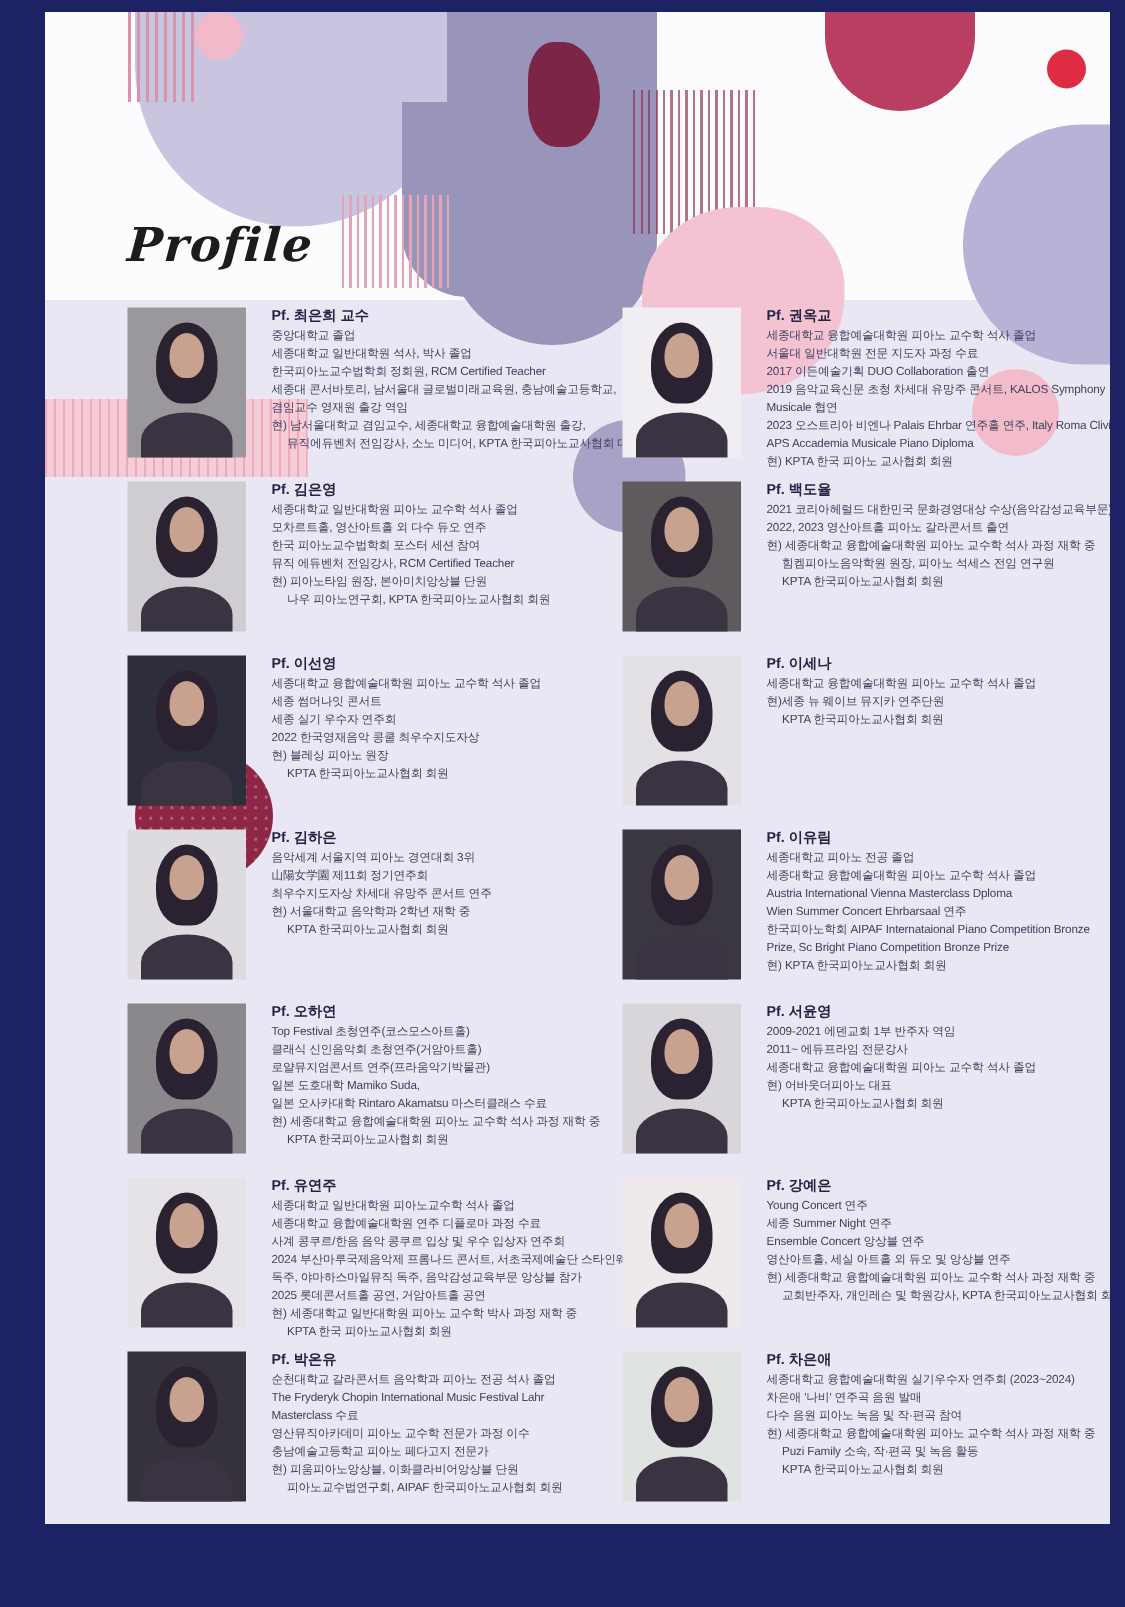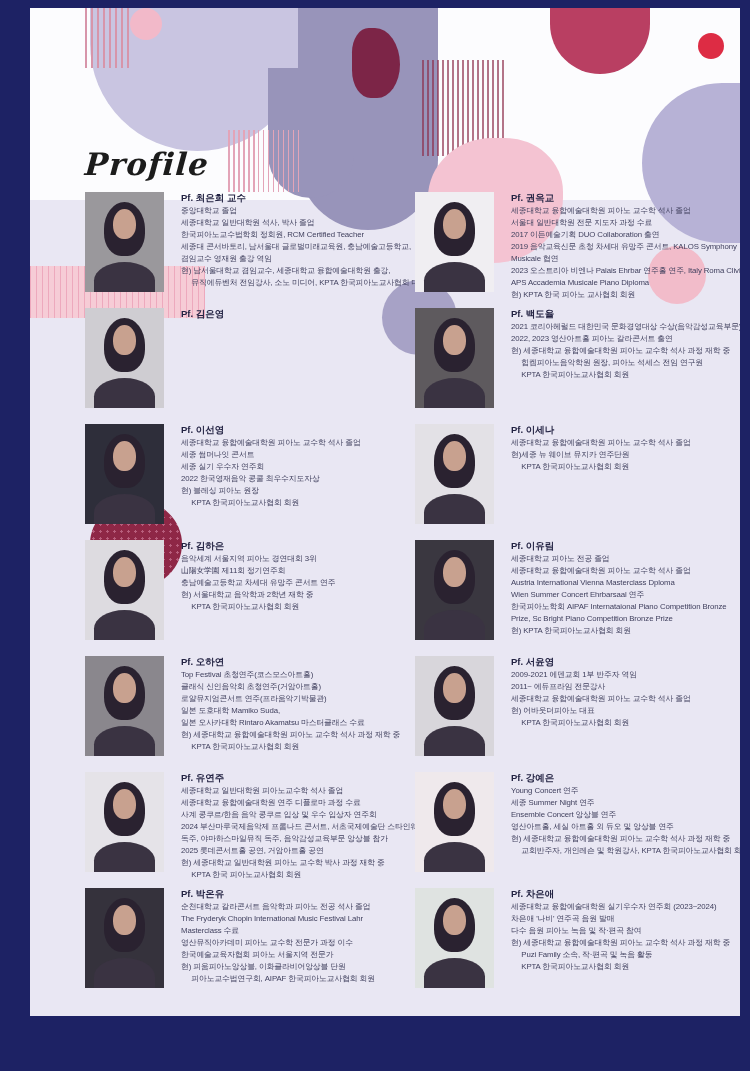--- a/index.html
+++ b/index.html
@@ -39,21 +39,21 @@
   
   .page-title{
     position:absolute;left:55px;top:138px;
     font-family:"DejaVu Serif","Liberation Serif",serif;
     font-style:italic;font-weight:bold;
     font-size:31px;color:#1c1c1c;letter-spacing:1px;
     transform:skewX(-4deg);
   }
   
   .grid{
-    position:absolute;left:55px;top:184px;right:0;
+    position:absolute;left:55px;top:197px;right:0;
     display:grid;grid-template-columns:330px 1fr;grid-auto-rows:116px;
     z-index:5;
   }
   .entry{display:flex;align-items:flex-start;}
   .photo{
     width:79px;height:100px;flex-shrink:0;position:relative;overflow:hidden;
     background:#bdbbc2;
   }
   .ph-hair{position:absolute;left:19px;top:10px;width:41px;height:54px;background:#2a2230;border-radius:50% 50% 42% 42%;}
   .ph-face{position:absolute;left:28px;top:17px;width:23px;height:30px;background:#c8a18f;border-radius:50% 50% 45% 45%;}
@@ -132,20 +132,28 @@
     </div>
   </div>
       <div class="entry">
     <div class="photo" style="background-color: rgb(207, 205, 210);">
       <div class="ph-hair"></div>
       <div class="ph-face"></div>
       <div class="ph-body"></div>
     </div>
     <div class="entry-text">
       <div class="entry-name">Pf. 김은영</div>
+      <div class="entry-lines">
+            <div class="bio-line">세종대학교 일반대학원 피아노 교수학 석사 졸업</div>
+            <div class="bio-line">모차르트홀, 영산아트홀 외 다수 듀오 연주</div>
+            <div class="bio-line">한국 피아노교수법학회 포스터 세션 참여</div>
+            <div class="bio-line">뮤직 에듀벤처 전임강사, RCM Certified Teacher</div>
+            <div class="bio-line">현) 피아노타임 원장, 본아미치앙상블 단원</div>
+            <div class="bio-line">     나우 피아노연구회, KPTA 한국피아노교사협회 회원</div>
+          </div>
     </div>
   </div>
       <div class="entry">
     <div class="photo" style="background-color: rgb(94, 90, 94);">
       <div class="ph-hair"></div>
       <div class="ph-face"></div>
       <div class="ph-body"></div>
     </div>
     <div class="entry-text">
       <div class="entry-name">Pf. 백도율</div>
@@ -195,21 +203,21 @@
     <div class="photo" style="background-color: rgb(221, 219, 224);">
       <div class="ph-hair"></div>
       <div class="ph-face"></div>
       <div class="ph-body"></div>
     </div>
     <div class="entry-text">
       <div class="entry-name">Pf. 김하은</div>
       <div class="entry-lines">
             <div class="bio-line">음악세계 서울지역 피아노 경연대회 3위</div>
             <div class="bio-line">山陽女学園 제11회 정기연주회</div>
-            <div class="bio-line">충남예술고등학교 차세대 유망주 콘서트 연주</div>
+            <div class="bio-line">최우수지도자상 차세대 유망주 콘서트 연주</div>
             <div class="bio-line">현) 서울대학교 음악학과 2학년 재학 중</div>
             <div class="bio-line">     KPTA 한국피아노교사협회 회원</div>
           </div>
     </div>
   </div>
       <div class="entry">
     <div class="photo" style="background-color: rgb(58, 55, 64);">
       <div class="ph-hair"></div>
       <div class="ph-face"></div>
       <div class="ph-body"></div>
@@ -307,21 +315,21 @@
       <div class="ph-face"></div>
       <div class="ph-body"></div>
     </div>
     <div class="entry-text">
       <div class="entry-name">Pf. 박온유</div>
       <div class="entry-lines">
             <div class="bio-line">순천대학교 갈라콘서트 음악학과 피아노 전공 석사 졸업</div>
             <div class="bio-line">The Fryderyk Chopin International Music Festival Lahr</div>
             <div class="bio-line">Masterclass 수료</div>
             <div class="bio-line">영산뮤직아카데미 피아노 교수학 전문가 과정 이수</div>
-            <div class="bio-line">한국예술교육자협회 피아노 서울지역 전문가</div>
+            <div class="bio-line">충남예술고등학교 피아노 페다고지 전문가</div>
             <div class="bio-line">현) 피움피아노앙상블, 이화클라비어앙상블 단원</div>
             <div class="bio-line">     피아노교수법연구회, AIPAF 한국피아노교사협회 회원</div>
           </div>
     </div>
   </div>
       <div class="entry">
     <div class="photo" style="background-color: rgb(223, 227, 225);">
       <div class="ph-hair"></div>
       <div class="ph-face"></div>
       <div class="ph-body"></div>

